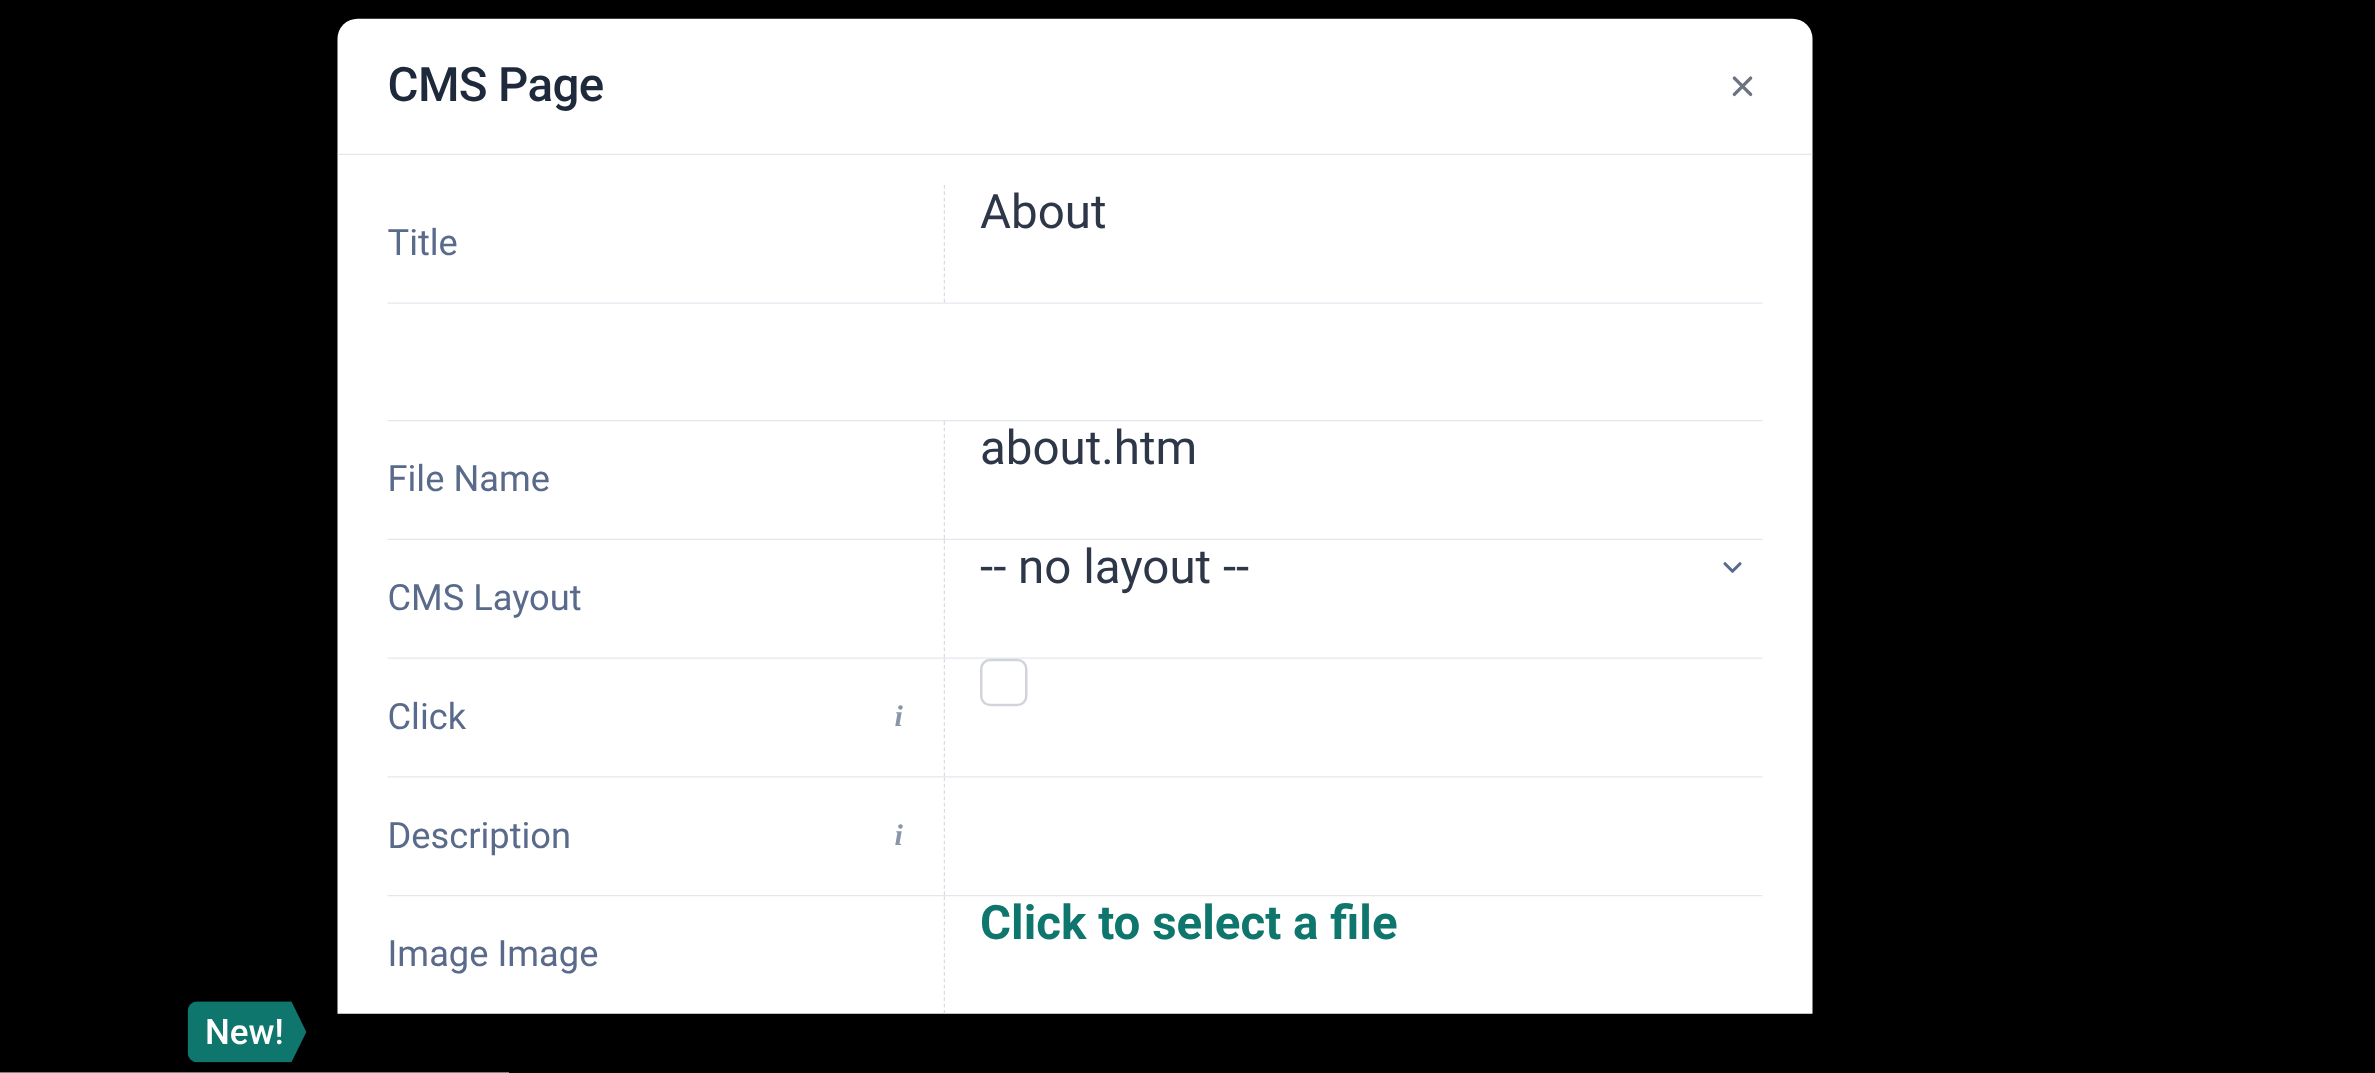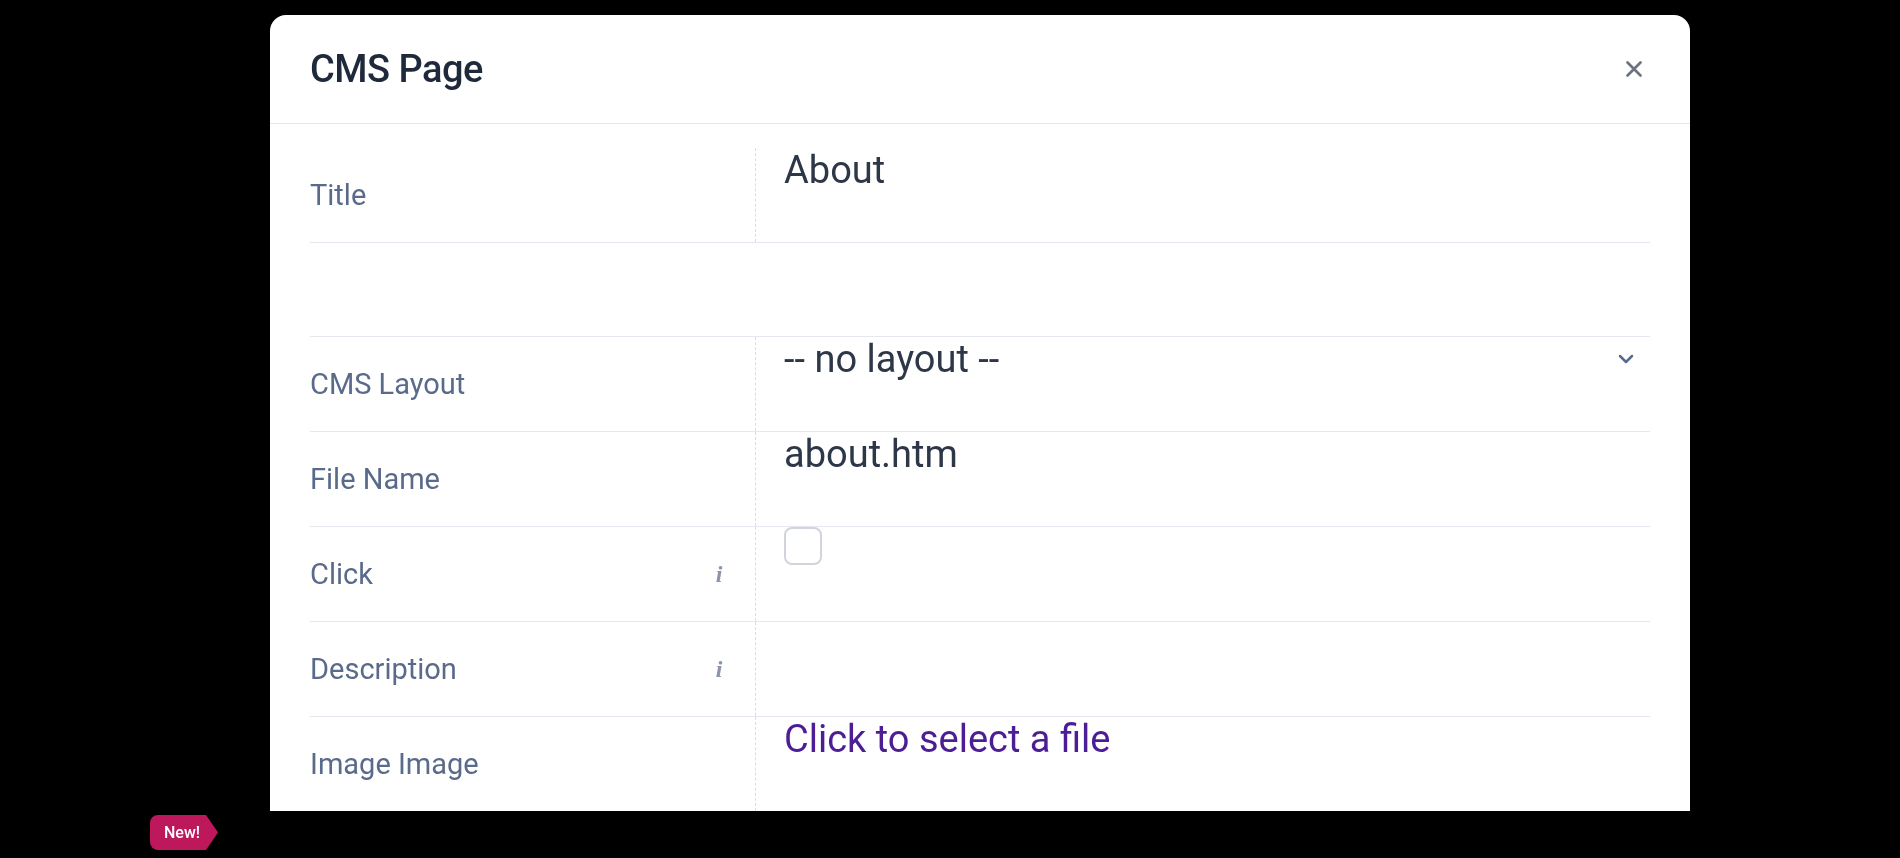--- a/index.html
+++ b/index.html
@@ -14,21 +14,21 @@
       width: 1900px;
       height: 858px;
       position: relative;
       overflow: hidden;
     }
     
     .modal {
       position: absolute;
       left: 270px;
       top: 15px;
-      width: 1420px;
+      width: 1180px;
       background: #ffffff;
       border-radius: 16px 16px 0 0;
       overflow: hidden;
     }
     
     .modal-header {
       display: flex;
       justify-content: space-between;
       align-items: center;
       padding: 32px 40px 32px 40px;
@@ -112,21 +112,22 @@
       padding-right: 12px;
     }
     
     .form-value {
       font-size: 38px;
       color: #2d3748;
       font-weight: 400;
     }
     
     .form-value.placeholder {
-      color: #4c1d95;
+      color: #0f766e;
+      font-weight: bold;
     }
     
     .chevron-icon {
       color: #5a6a8a;
       display: flex;
       align-items: center;
     }
     
     .chevron-icon svg {
       width: 24px;
@@ -142,23 +143,23 @@
       border: 2px solid #d1d5db;
       border-radius: 8px;
       background: #ffffff;
       cursor: pointer;
     }
     
     .new-badge {
       position: absolute;
       left: 150px;
       bottom: 8px;
-      background: #be185d;
+      background: #0f766e;
       color: #ffffff;
-      font-size: 16px;
+      font-size: 28px;
       font-weight: 500;
       padding: 8px 18px 8px 14px;
       border-radius: 8px;
       clip-path: polygon(0 0, calc(100% - 12px) 0, 100% 50%, calc(100% - 12px) 100%, 0 100%);
     }
   </style>
 </head>
 <body>
 
 <div class="modal">
@@ -180,43 +181,43 @@
       <div class="form-value-col">
         <span class="form-value">About</span>
       </div>
     </div>
 
     <div class="form-row">
     </div>
 
     <div class="form-row">
       <div class="form-label-col">
+        <span class="form-label">File Name</span>
+      </div>
+      <div class="form-value-col">
+        <span class="form-value">about.htm</span>
+      </div>
+    </div>
+
+    <div class="form-row">
+      <div class="form-label-col">
         <span class="form-label">CMS Layout</span>
       </div>
       <div class="form-value-col">
         <span class="form-value">-- no layout --</span>
         <span class="chevron-icon">
           <svg viewBox="0 0 24 24">
             <path d="M6 9l6 6 6-6" stroke-linecap="round" stroke-linejoin="round"></path>
           </svg>
         </span>
       </div>
     </div>
 
     <div class="form-row">
       <div class="form-label-col">
-        <span class="form-label">File Name</span>
-      </div>
-      <div class="form-value-col">
-        <span class="form-value">about.htm</span>
-      </div>
-    </div>
-
-    <div class="form-row">
-      <div class="form-label-col">
         <span class="form-label">Click</span>
         <span class="info-icon">i</span>
       </div>
       <div class="form-value-col">
         <div class="checkbox"></div>
       </div>
     </div>
 
     <div class="form-row">
       <div class="form-label-col">

